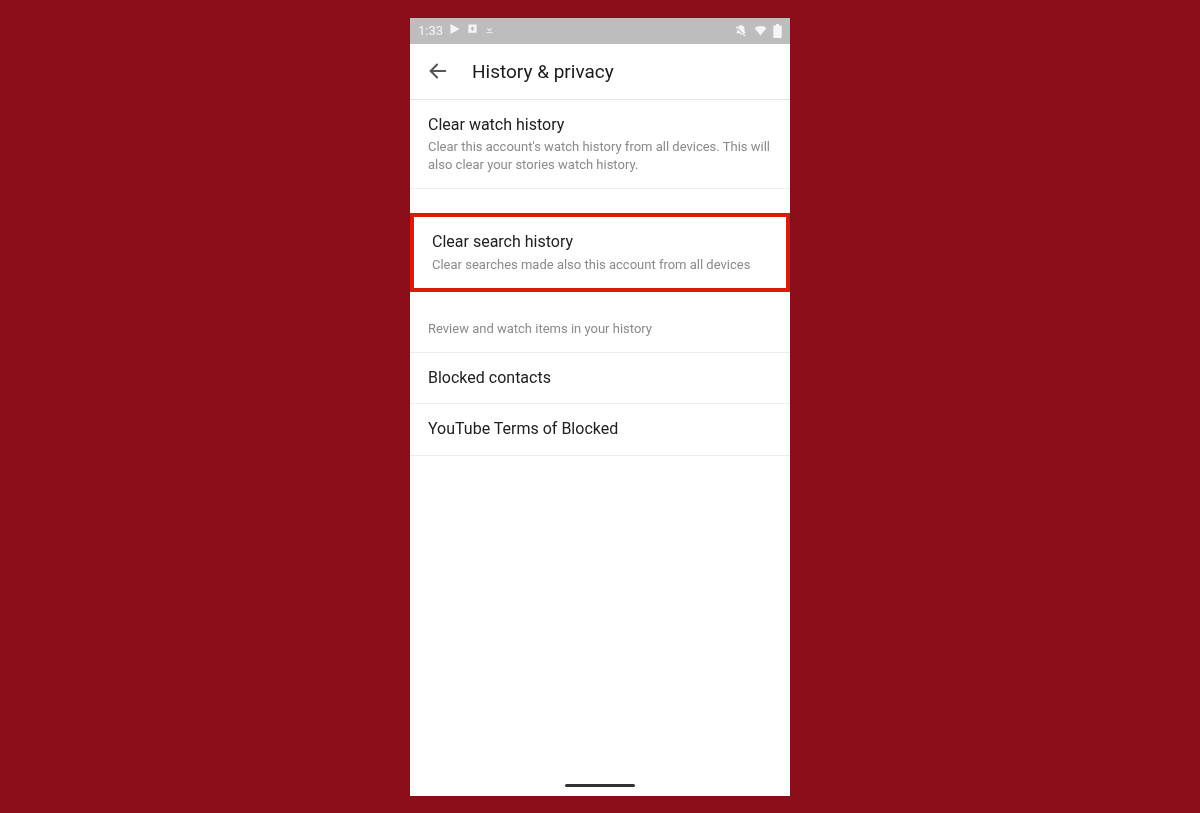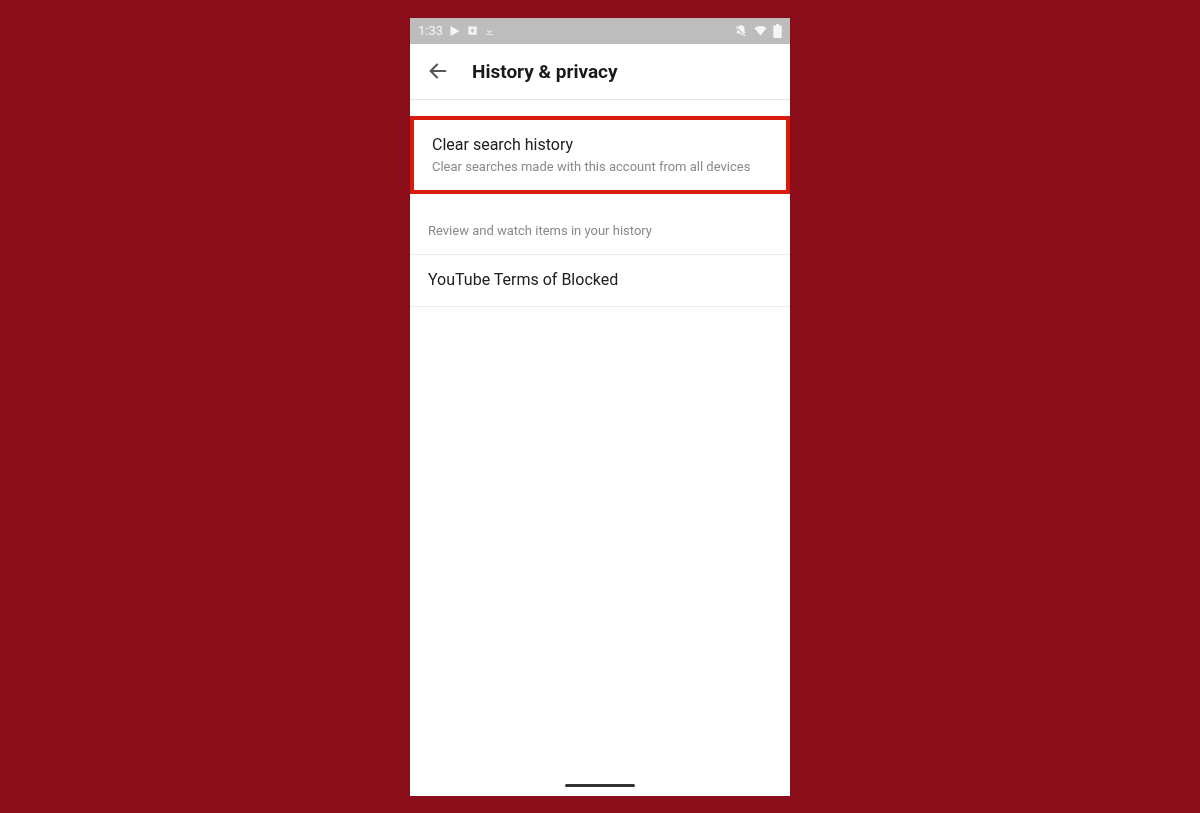--- a/index.html
+++ b/index.html
@@ -30,21 +30,21 @@
       background: #bdbdbd;
       display: flex;
       align-items: center;
       justify-content: space-between;
       padding: 0 8px;
       color: #f5f5f5;
       font-size: 13px;
     }
     .status-left {
       display: flex;
-      align-items: center;
+      align-items: flex-start;
       gap: 6px;
     }
     .status-right {
       display: flex;
       align-items: center;
       gap: 5px;
     }
     .status-icon {
       fill: #f5f5f5;
     }
@@ -59,21 +59,21 @@
       display: flex;
       align-items: center;
       justify-content: center;
       width: 28px;
       height: 28px;
       margin-right: 20px;
       cursor: pointer;
     }
     .app-title {
       font-size: 19px;
-      font-weight: 700;
+      font-weight: 400;
       color: #1a1a1a;
     }
     .content {
       flex: 1;
       overflow: hidden;
       position: relative;
     }
     .setting-item {
       padding: 14px 18px;
       border-bottom: 1px solid #ececec;
@@ -93,21 +93,21 @@
       line-height: 1.4;
     }
     .setting-subtitle {
       font-size: 13px;
       color: #8a8a8a;
       line-height: 1.4;
       margin-top: 2px;
     }
     .highlighted-wrapper {
       border: 4px solid #d81b0d;
-      margin-top: 16px;
+      margin-top: 24px;
       margin-bottom: 12px;
     }
     .highlighted-wrapper .setting-item {
       border-bottom: none;
     }
     .toggle {
       width: 36px;
       height: 20px;
       position: relative;
     }
@@ -178,38 +178,49 @@
       <svg width="22" height="22" viewBox="0 0 24 24" fill="none" stroke="#555" stroke-width="2.2" stroke-linecap="round" stroke-linejoin="round">
         <line x1="20" y1="12" x2="4" y2="12"></line>
         <polyline points="11 5 4 12 11 19"></polyline>
       </svg>
     </div>
     <div class="app-title">History &amp; privacy</div>
   </div>
 
   <div class="content">
 
+    <div class="setting-item">
+      <div class="setting-text">
+        <div class="setting-title">Clear watch history</div>
+        <div class="setting-subtitle">Clear this account's watch history from all devices. This will also clear your stories watch history.</div>
+      </div>
+    </div>
 
     <div class="highlighted-wrapper">
       <div class="setting-item">
         <div class="setting-text">
           <div class="setting-title">Clear search history</div>
-          <div class="setting-subtitle">Clear searches made with this account from all devices</div>
+          <div class="setting-subtitle">Clear searches made also this account from all devices</div>
         </div>
       </div>
     </div>
 
 
 
     <div class="setting-item">
       <div class="setting-text">
         <div class="setting-subtitle">Review and watch items in your history</div>
       </div>
     </div>
 
+    <div class="setting-item">
+      <div class="setting-text">
+        <div class="setting-title">Blocked contacts</div>
+      </div>
+    </div>
 
     <div class="setting-item">
       <div class="setting-text">
         <div class="setting-title">YouTube Terms of Blocked</div>
       </div>
     </div>
 
   </div>
 
   <div class="nav-bar">

